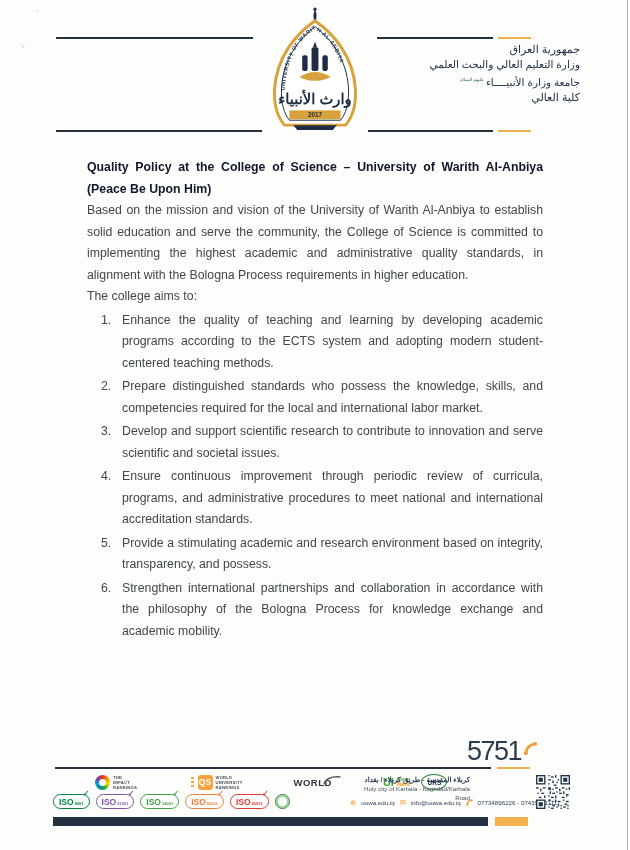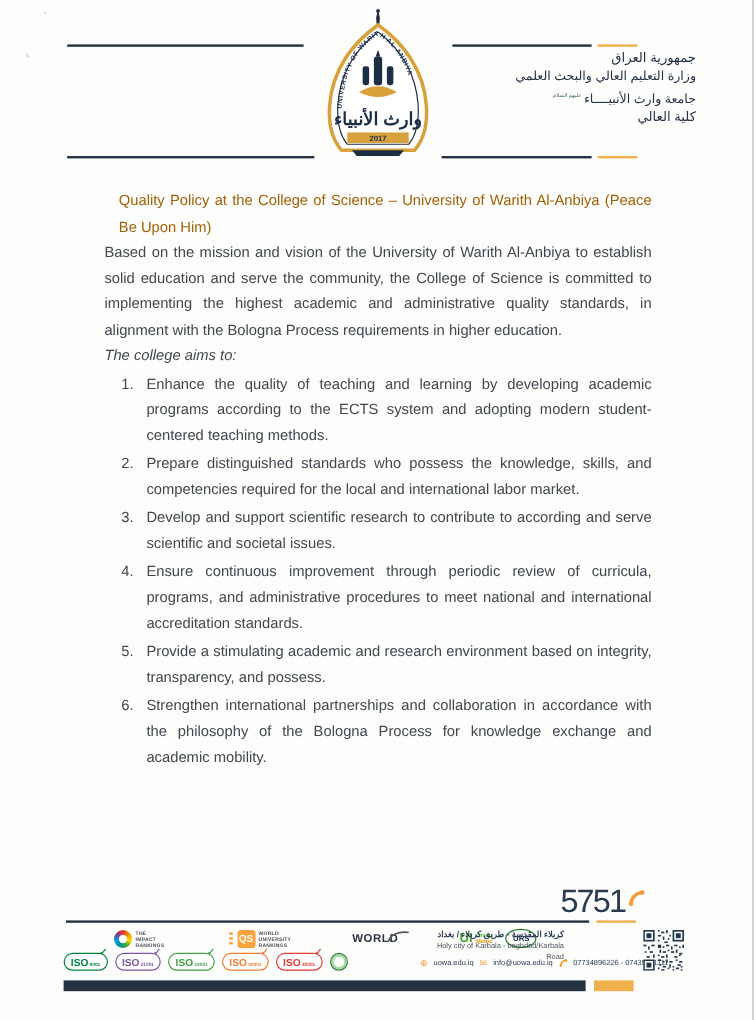--- a/index.html
+++ b/index.html
@@ -17,23 +17,23 @@
   .hdr-left .b{font-weight:bold;color:#27313d;}
   .hdr-right{position:absolute;right:50px;top:42px;text-align:right;direction:rtl;
              font-size:10.5px;line-height:15px;color:#233246;}
   .hdr-right .b{font-weight:normal;font-size:11px;}
   .pbuh{font-size:4.5px;color:#3c6e5a;vertical-align:super;margin-right:2px;}
   .logo{position:absolute;left:253px;top:6px;width:124px;height:128px;}
 
   
   .body-text{position:absolute;left:87px;top:157px;width:456px;
              font-size:12.3px;line-height:21.5px;color:#41474e;}
-  .doc-title{font-weight:normal;color:#a16207;text-align:justify;text-align-last:left;margin:0 0 0 12px;}
+  .doc-title{font-weight:bold;color:#0f172a;text-align:justify;text-align-last:left;margin:0 0 0 0;}
   .intro{margin:0;text-align:justify;text-align-last:left;}
-  .lead{margin:0;font-style:italic;}
+  .lead{margin:0;}
   .aims{margin:0;padding:0;}
   .aim{position:relative;padding-left:35px;margin-top:2px;text-align:justify;text-align-last:left;}
   .aim .num{position:absolute;left:14px;top:0;}
 
   
   .rank-row{position:absolute;left:55px;top:773px;display:flex;align-items:center;gap:11px;height:18px;}
   .rk{display:flex;align-items:center;gap:3px;margin-left:40px;}
   .rk-txt{font-size:4.2px;line-height:5px;font-weight:bold;color:#4a4f55;letter-spacing:.2px;width:27px;}
   .ring{width:15px;height:15px;border-radius:50%;position:relative;flex:0 0 auto;
         background:conic-gradient(#e6332a,#f39200,#ffde00,#36a936,#00909e,#009fe3,#7f3f98,#e6332a);}
@@ -93,21 +93,21 @@
   <div class="rule gold" style="left:498px;top:37px;width:33px;"></div>
   <div class="rule" style="left:56px;top:130px;width:206px;"></div>
   <div class="rule" style="left:368px;top:130px;width:125px;"></div>
   <div class="rule gold" style="left:498px;top:130px;width:33px;"></div>
 
 
   <div class="hdr-right">
     <div class="b">جمهورية العراق</div>
     <div>وزارة التعليم العالي والبحث العلمي</div>
     <div>
-      <span>جامعة وارث الأنبيــــاء</span><span class="pbuh">عليهم السلام</span>
+      <span>جامعة وزارة الأنبيــــاء</span><span class="pbuh">عليهم السلام</span>
     </div>
     <div class="b">كلية العالي</div>
   </div>
 
   <svg class="logo" viewBox="0 0 124 130">
     <path d="M62 2 L63.6 9 L62 30 L60.4 9 Z" fill="#1d2d44"></path>
     <circle cx="62" cy="3.2" r="1.6" fill="#1d2d44"></circle>
     <path d="M62 15 C42 29 23 52 21 84 C19.8 103 25 114 31 121 L93 121 C99 114 104.2 103 103 84 C101 52 82 29 62 15 Z" fill="#ffffff" stroke="#d7a23c" stroke-width="3"></path>
     <path d="M62 21 C45 34 30 54 28 83 C27.2 99 31 110 36 116 L88 116 C93 110 96.8 99 96 83 C94 54 79 34 62 21 Z" fill="none" stroke="#1d2d44" stroke-width="1"></path>
     <path id="lgArc" d="M31 88 C33 53 46 33 62 24 C78 33 91 53 93 88" fill="none"></path>
@@ -135,21 +135,21 @@
       <div class="aim">
         <span class="num">1.</span>
         <span>Enhance the quality of teaching and learning by developing academic programs according to the ECTS system and adopting modern student-centered teaching methods.</span>
       </div>
       <div class="aim">
         <span class="num">2.</span>
         <span>Prepare distinguished standards who possess the knowledge, skills, and competencies required for the local and international labor market.</span>
       </div>
       <div class="aim">
         <span class="num">3.</span>
-        <span>Develop and support scientific research to contribute to according and serve scientific and societal issues.</span>
+        <span>Develop and support scientific research to contribute to innovation and serve scientific and societal issues.</span>
       </div>
       <div class="aim">
         <span class="num">4.</span>
         <span>Ensure continuous improvement through periodic review of curricula, programs, and administrative procedures to meet national and international accreditation standards.</span>
       </div>
       <div class="aim">
         <span class="num">5.</span>
         <span>Provide a stimulating academic and research environment based on integrity, transparency, and possess.</span>
       </div>
       <div class="aim">

